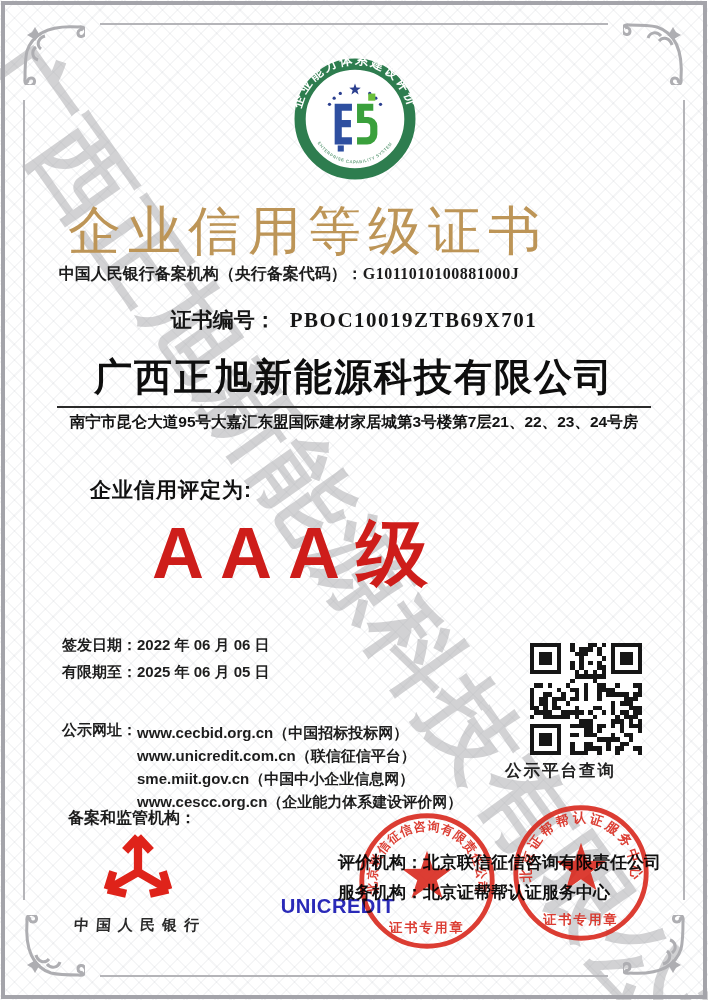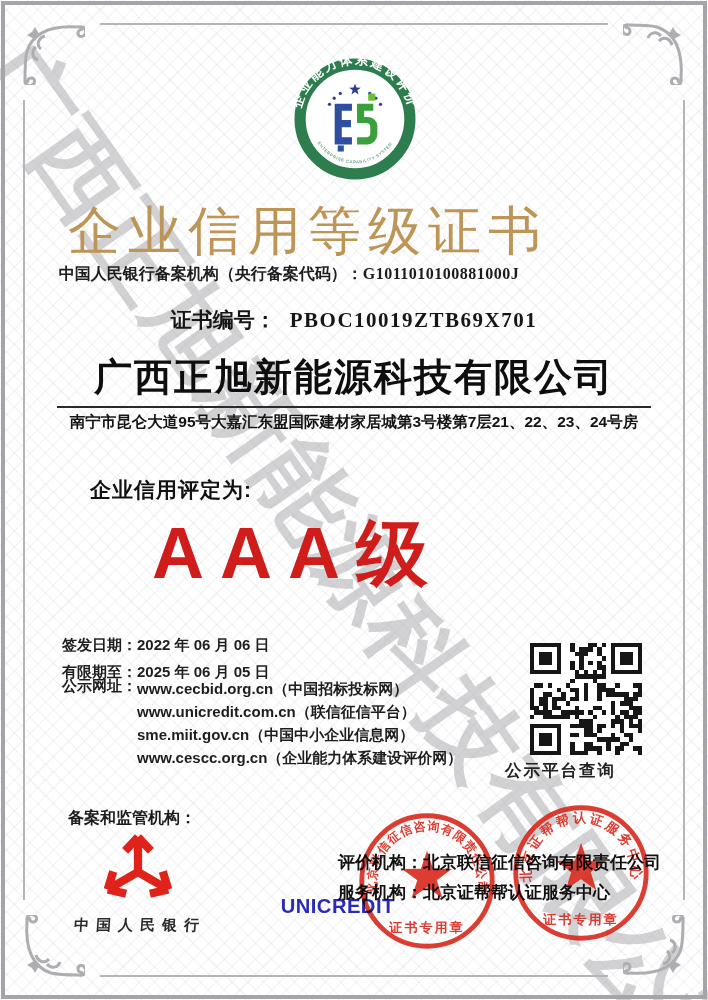--- a/index.html
+++ b/index.html
@@ -43,21 +43,21 @@
   .company{position:absolute;left:0;top:352px;width:708px;text-align:center;color:#0e0e0e;
     font-family:"Liberation Serif","DejaVu Serif",serif;font-weight:900;font-size:38px;letter-spacing:2px;}
   .divider{position:absolute;left:57px;top:406px;width:594px;height:2px;background:#2a2a2a;}
   .address{position:absolute;left:0;top:412px;width:708px;text-align:center;color:#141414;
     font-weight:700;font-size:15.5px;}
   .rating-label{position:absolute;left:90px;top:476px;font-size:21px;font-weight:800;color:#111;letter-spacing:1px;}
   .rating{position:absolute;left:0;top:506px;width:580px;text-align:center;color:#ce1d1a;
     font-family:Liberation Sans, sans-serif;font-weight:900;font-size:72px;letter-spacing:16px;text-indent:16px;}
   .info{position:absolute;left:62px;top:636px;font-size:15px;color:#1d1d1d;font-weight:600;}
   .info .row{margin-bottom:8px;}
-  .publicity{position:absolute;left:62px;top:677px;display:flex;font-size:15px;color:#1d1d1d;font-weight:600;}
+  .publicity{position:absolute;left:62px;top:721px;display:flex;font-size:15px;color:#1d1d1d;font-weight:600;}
   .publicity .urls div{line-height:23px;}
   .qr{position:absolute;left:530px;top:643px;width:112px;height:112px;background:#fff;padding:0;}
   .qr svg{width:112px;height:112px;}
   .qr-caption{position:absolute;left:505px;top:760px;width:162px;text-align:left;font-size:16.5px;color:#222;font-weight:600;letter-spacing:2px;}
   .regulator-label{position:absolute;left:68px;top:808px;font-size:16px;font-weight:700;color:#1b1b1b;
     font-family:"Liberation Serif","DejaVu Serif",serif;}
   .pboc-logo{position:absolute;left:92px;top:826px;width:92px;height:92px;}
   .pboc-name{position:absolute;left:50px;top:916px;width:180px;text-align:center;font-size:15px;color:#2a2a2a;
     font-family:"Liberation Serif","DejaVu Serif",serif;font-weight:700;letter-spacing:7px;transform:skewX(-4deg);}
   .unicredit{position:absolute;left:238px;top:852px;width:160px;text-align:right;margin-top:42px;}

